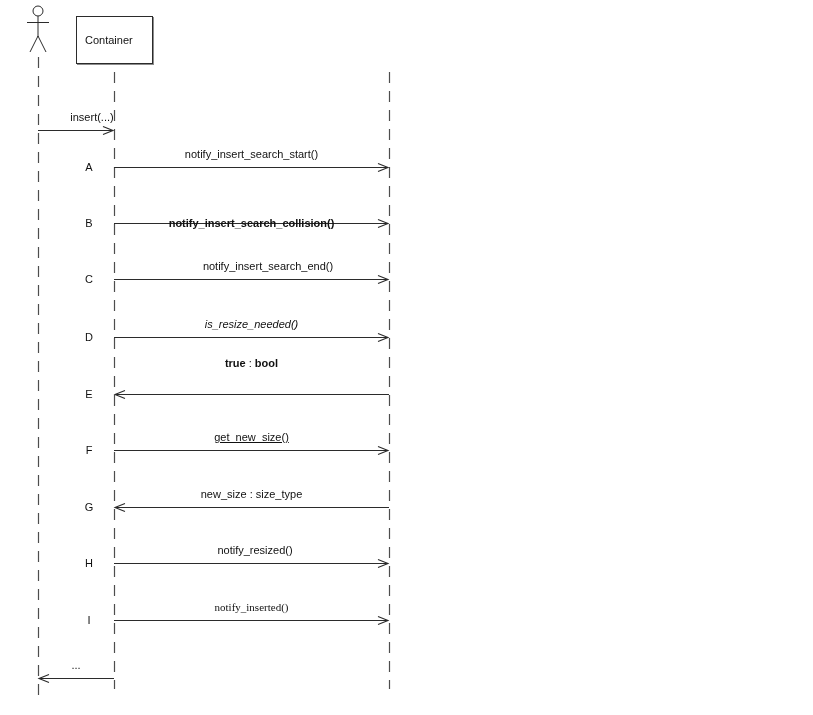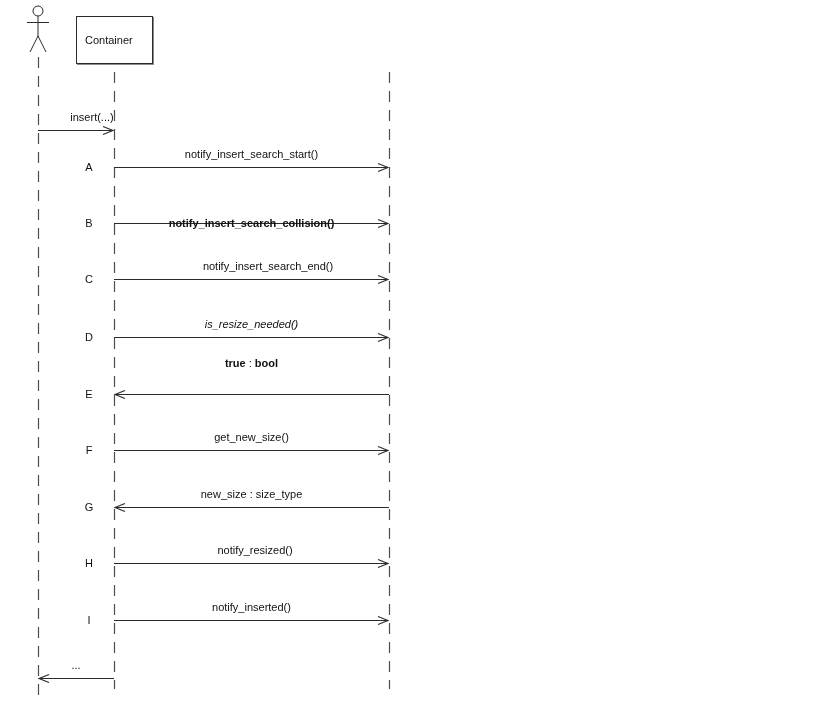--- a/index.html
+++ b/index.html
@@ -99,23 +99,23 @@
       <div class="msg-label" style="left: 251.5px; top: 147px;">notify_insert_search_start()</div>
       <div class="msg-letter" style="left: 89px; top: 160px;">A</div>
       <div class="msg-label" style="left: 251.5px; top: 216px; font-weight: bold;">notify_insert_search_collision()</div>
       <div class="msg-letter" style="left: 89px; top: 216px;">B</div>
       <div class="msg-label" style="left: 268px; top: 259px;">notify_insert_search_end()</div>
       <div class="msg-letter" style="left: 89px; top: 272px;">C</div>
       <div class="msg-label" style="left: 251.5px; top: 317px; font-style: italic;">is_resize_needed()</div>
       <div class="msg-letter" style="left: 89px; top: 330px;">D</div>
       <div class="msg-label" style="left: 251.5px; top: 356px;"><span class="bold">true</span><span> : </span><span class="bold">bool</span></div>
       <div class="msg-letter" style="left: 89px; top: 387px;">E</div>
-      <div class="msg-label" style="left: 251.5px; top: 430px;">get_new_size()</div>
+      <div class="msg-label" style="left: 251.5px; top: 430px; text-decoration: underline;">get_new_size()</div>
       <div class="msg-letter" style="left: 89px; top: 443px;">F</div>
       <div class="msg-label" style="left: 251.5px; top: 487px;">new_size : size_type</div>
       <div class="msg-letter" style="left: 89px; top: 500px;">G</div>
       <div class="msg-label" style="left: 255px; top: 543px;">notify_resized()</div>
       <div class="msg-letter" style="left: 89px; top: 556px;">H</div>
-      <div class="msg-label" style="left: 251.5px; top: 600px;">notify_inserted()</div>
+      <div class="msg-label" style="left: 251.5px; top: 600px; font-family: Liberation Serif, serif;">notify_inserted()</div>
       <div class="msg-letter" style="left: 89px; top: 613px;">I</div>
       <div class="msg-label" style="left: 76px; top: 658px;">...</div>
     </div>
 </div>
 
 </body></html>

